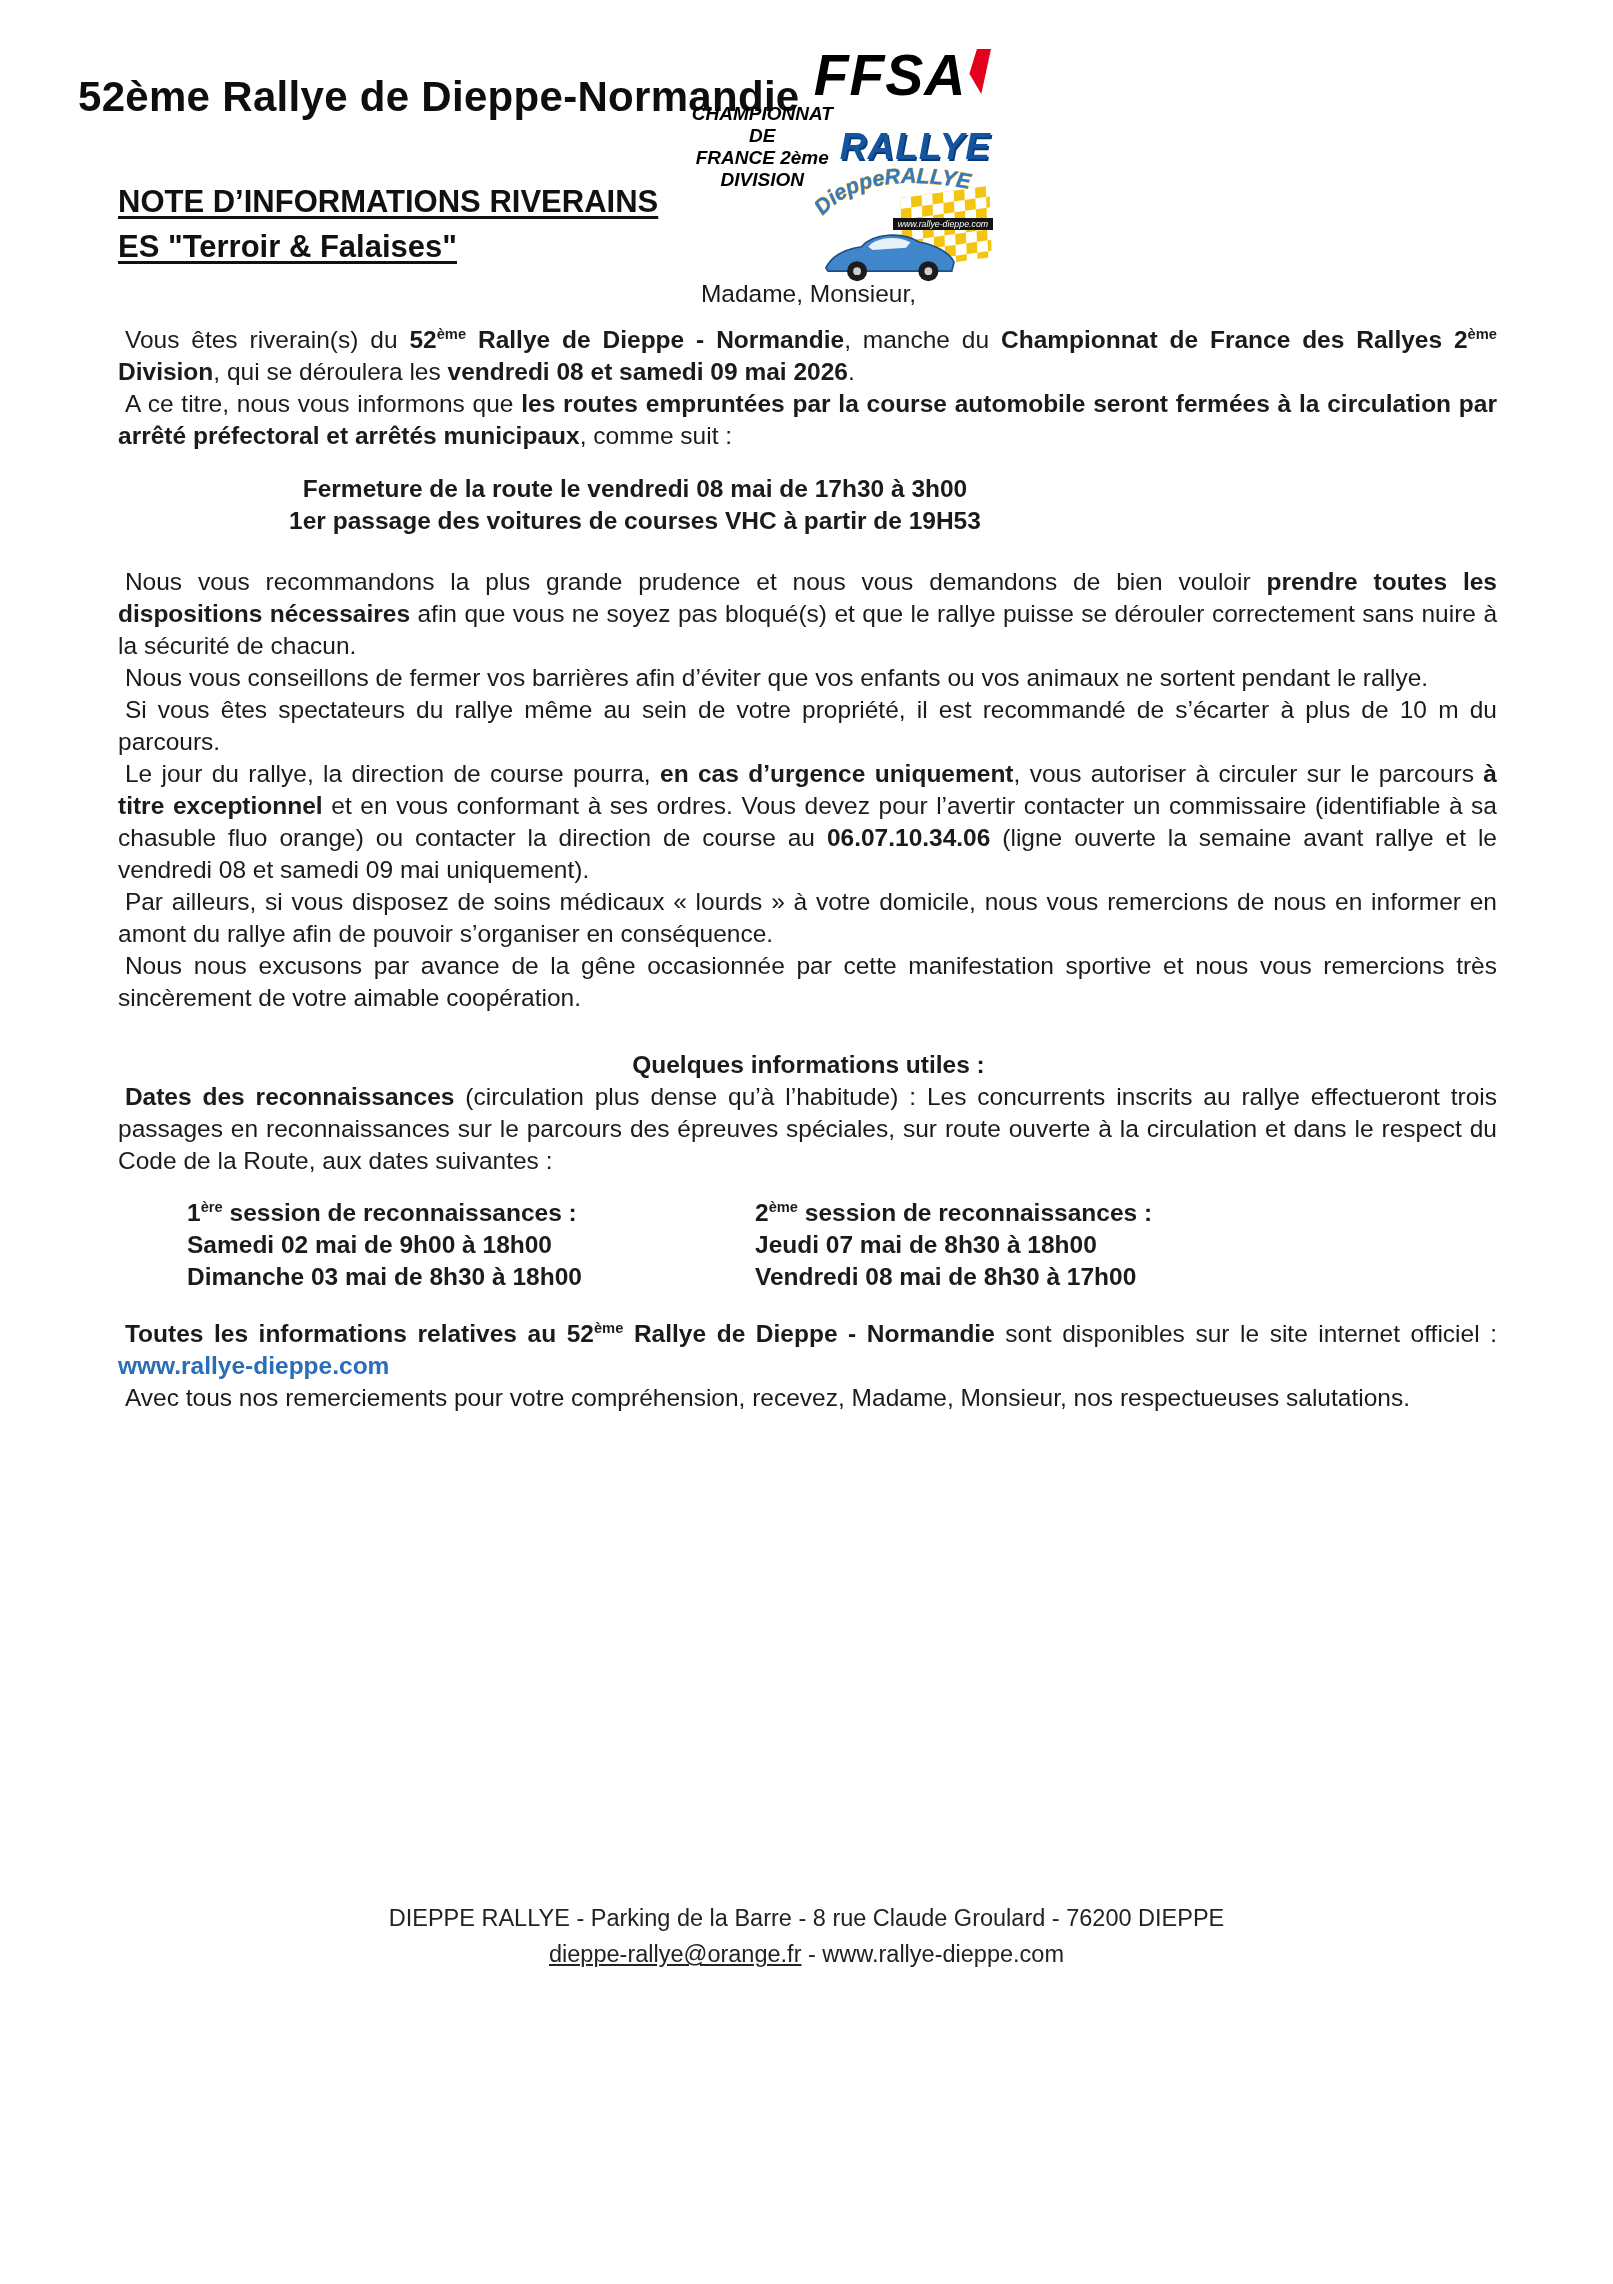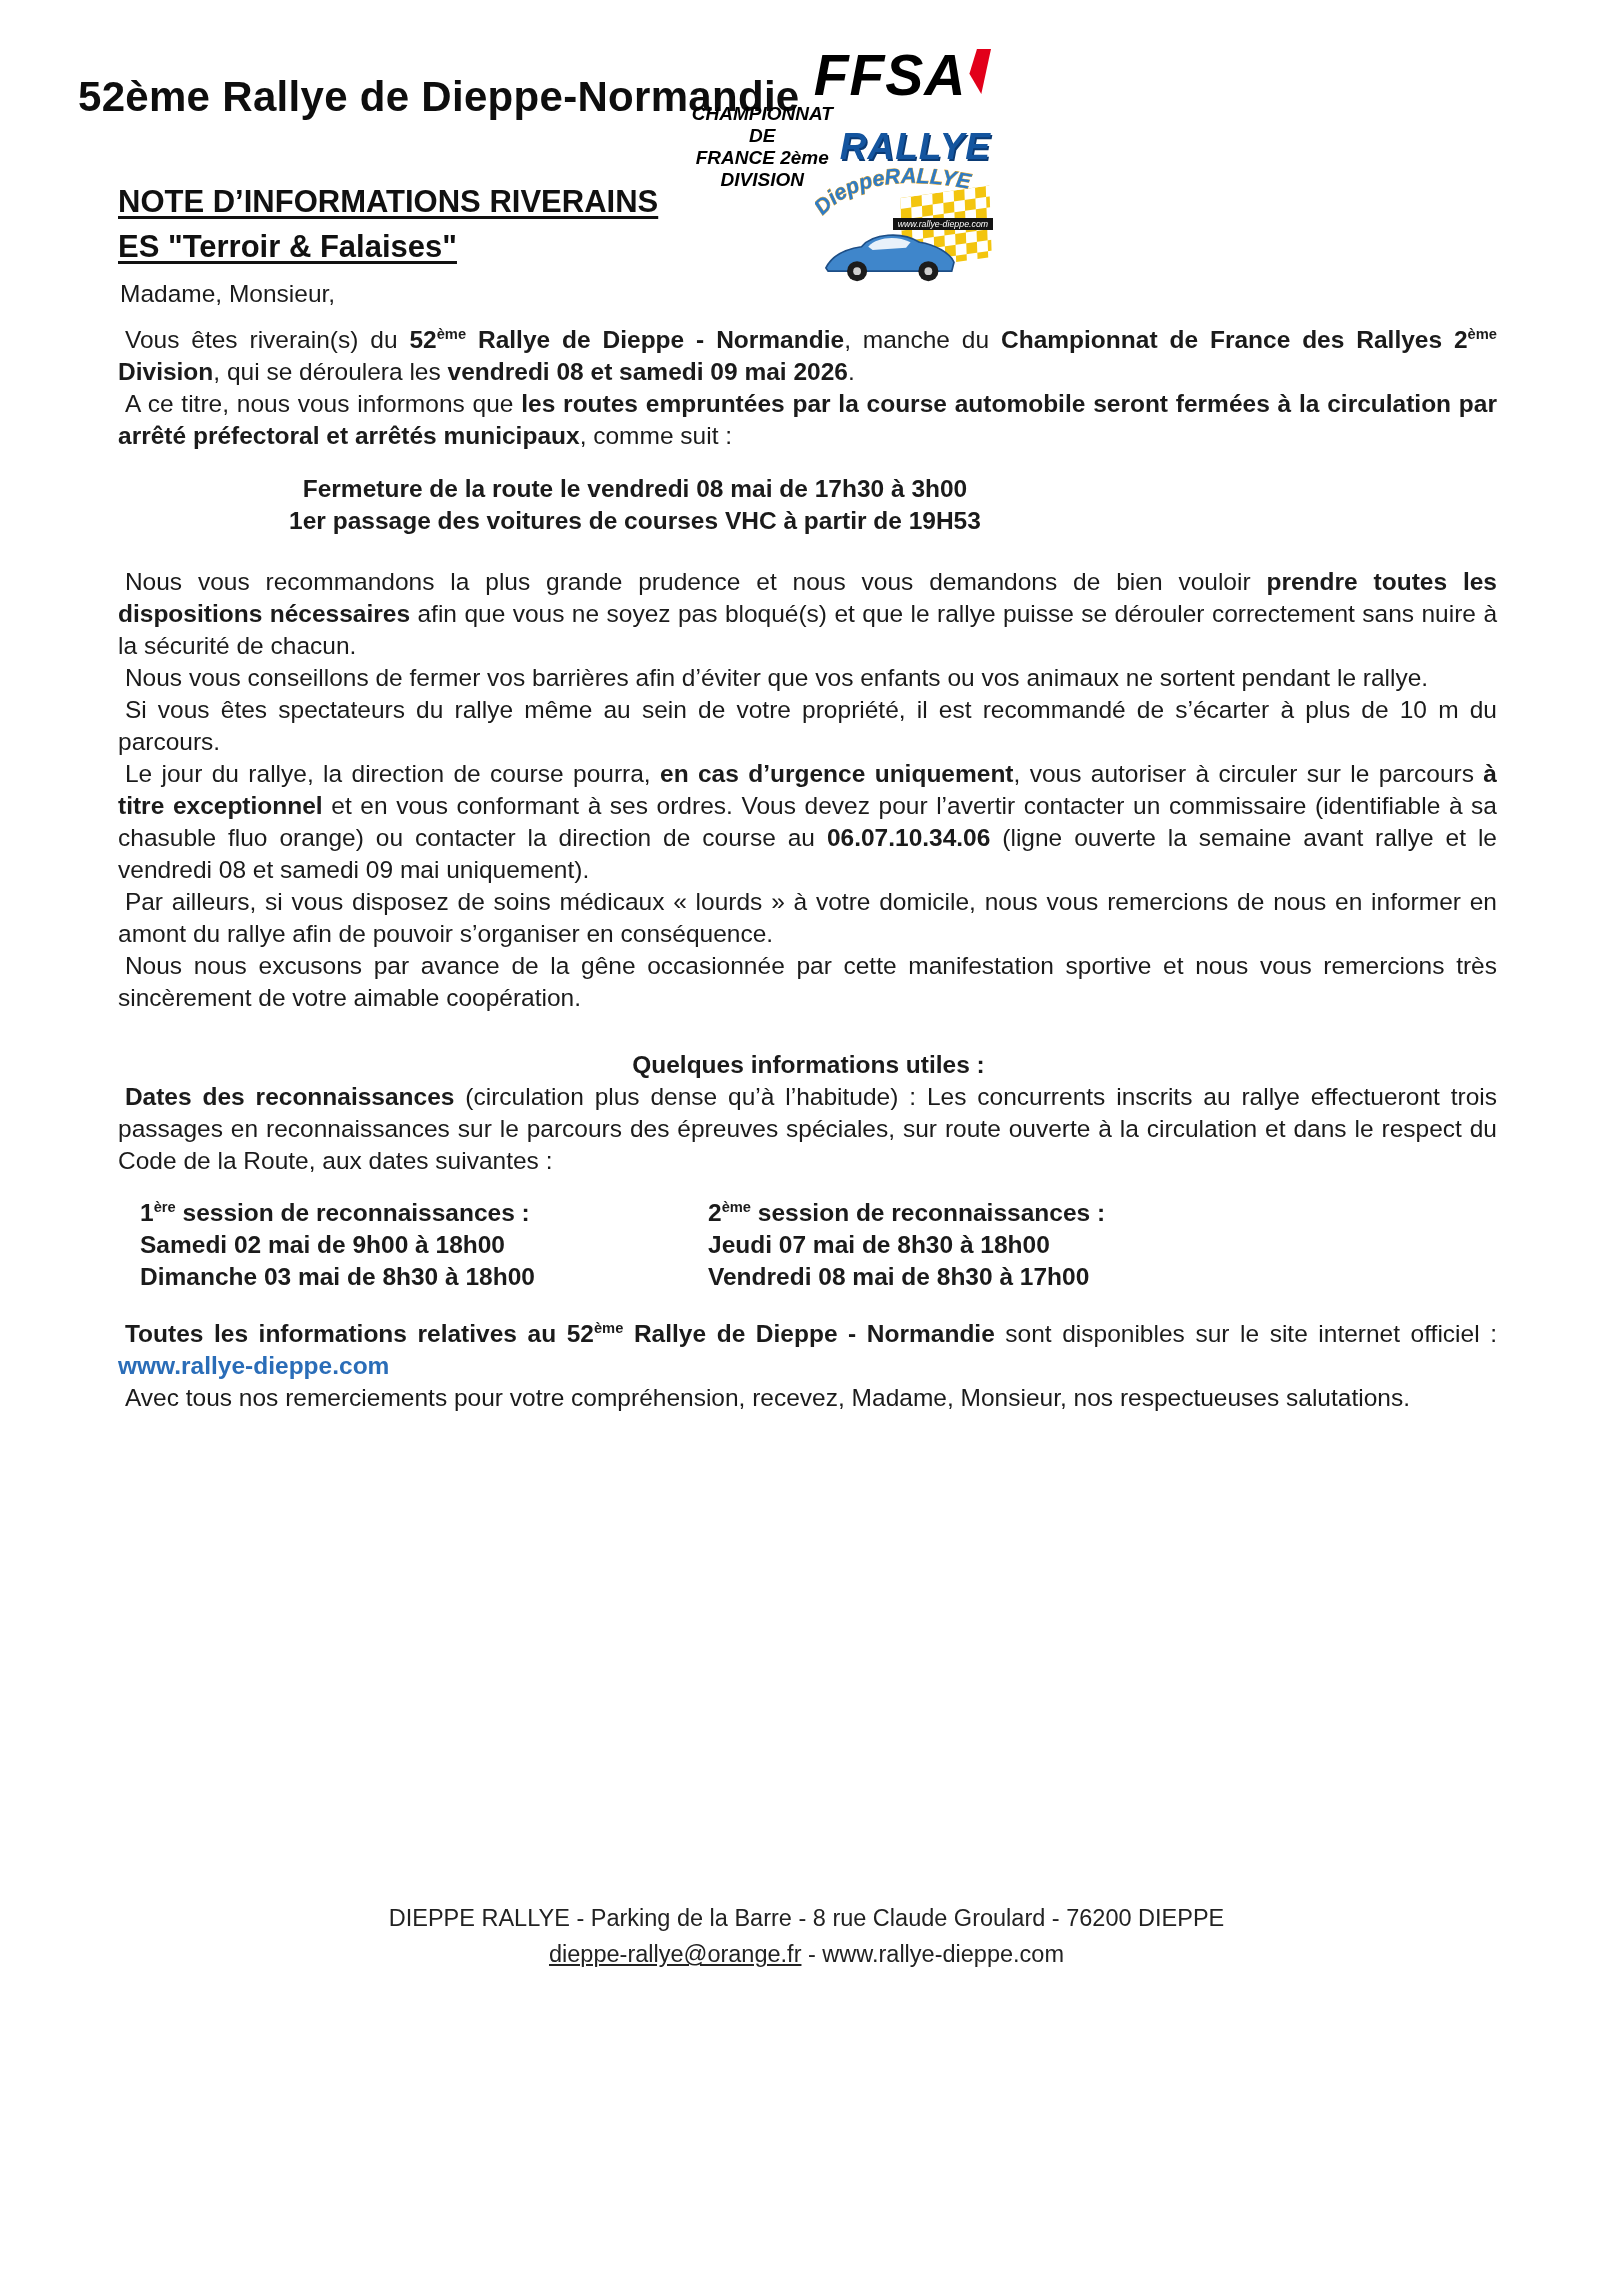--- a/index.html
+++ b/index.html
@@ -125,30 +125,30 @@
   .bodytext {
     position: absolute;
     left: 118px;
     top: 278px;
     width: 1379px;
     font-size: 24.5px;
     line-height: 32px;
     color: #1b1b1b;
   }
   .para { margin: 0; text-align: justify; text-indent: 6.9px; }
-  .salutation { margin: 0 0 13.7px 0; text-indent: 2px; text-align: left; }
+  .salutation { margin: 0 0 13.7px 0; text-indent: 2px; text-align: center; }
   .closure {
     margin: 21.6px 0 29px 0;
     width: 1034px;
     text-align: center;
     font-weight: 700;
   }
   .info-heading { font-weight: 700; margin-top: 35px; text-align: center; text-indent: 2px; }
   .sessions { display: flex; margin: 19.6px 0 25.5px 0; font-weight: 700; }
-  .session-col.first { margin-left: 22px; width: 568px; }
+  .session-col.first { margin-left: 69px; width: 568px; }
   .signature {
     margin-top: 25.5px;
     width: 1255px;
     text-align: center;
     font-weight: 700;
     font-style: italic;
   }
   .site-link { color: var(--link, #2a6db8); font-weight: 700; text-decoration: none; cursor: pointer; }
   sup { font-size: 0.6em; line-height: 0; vertical-align: super; }
 

